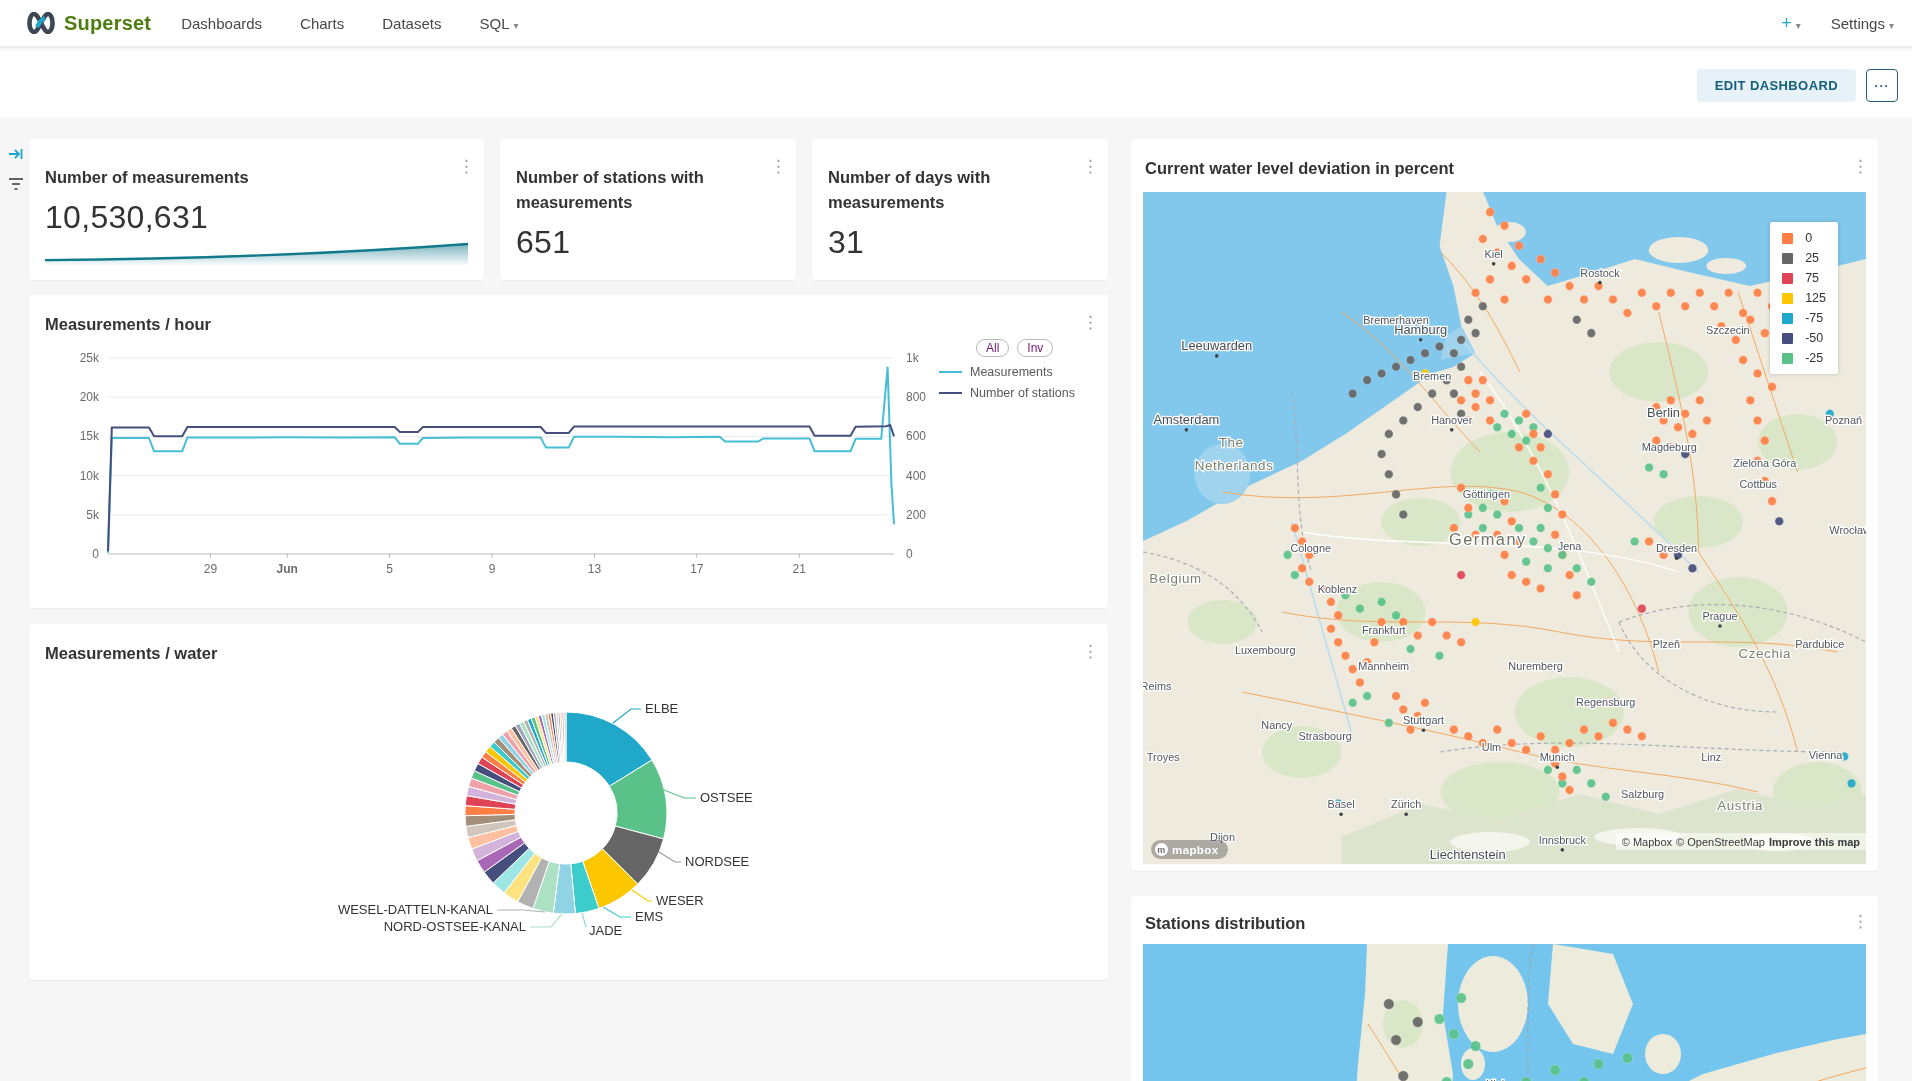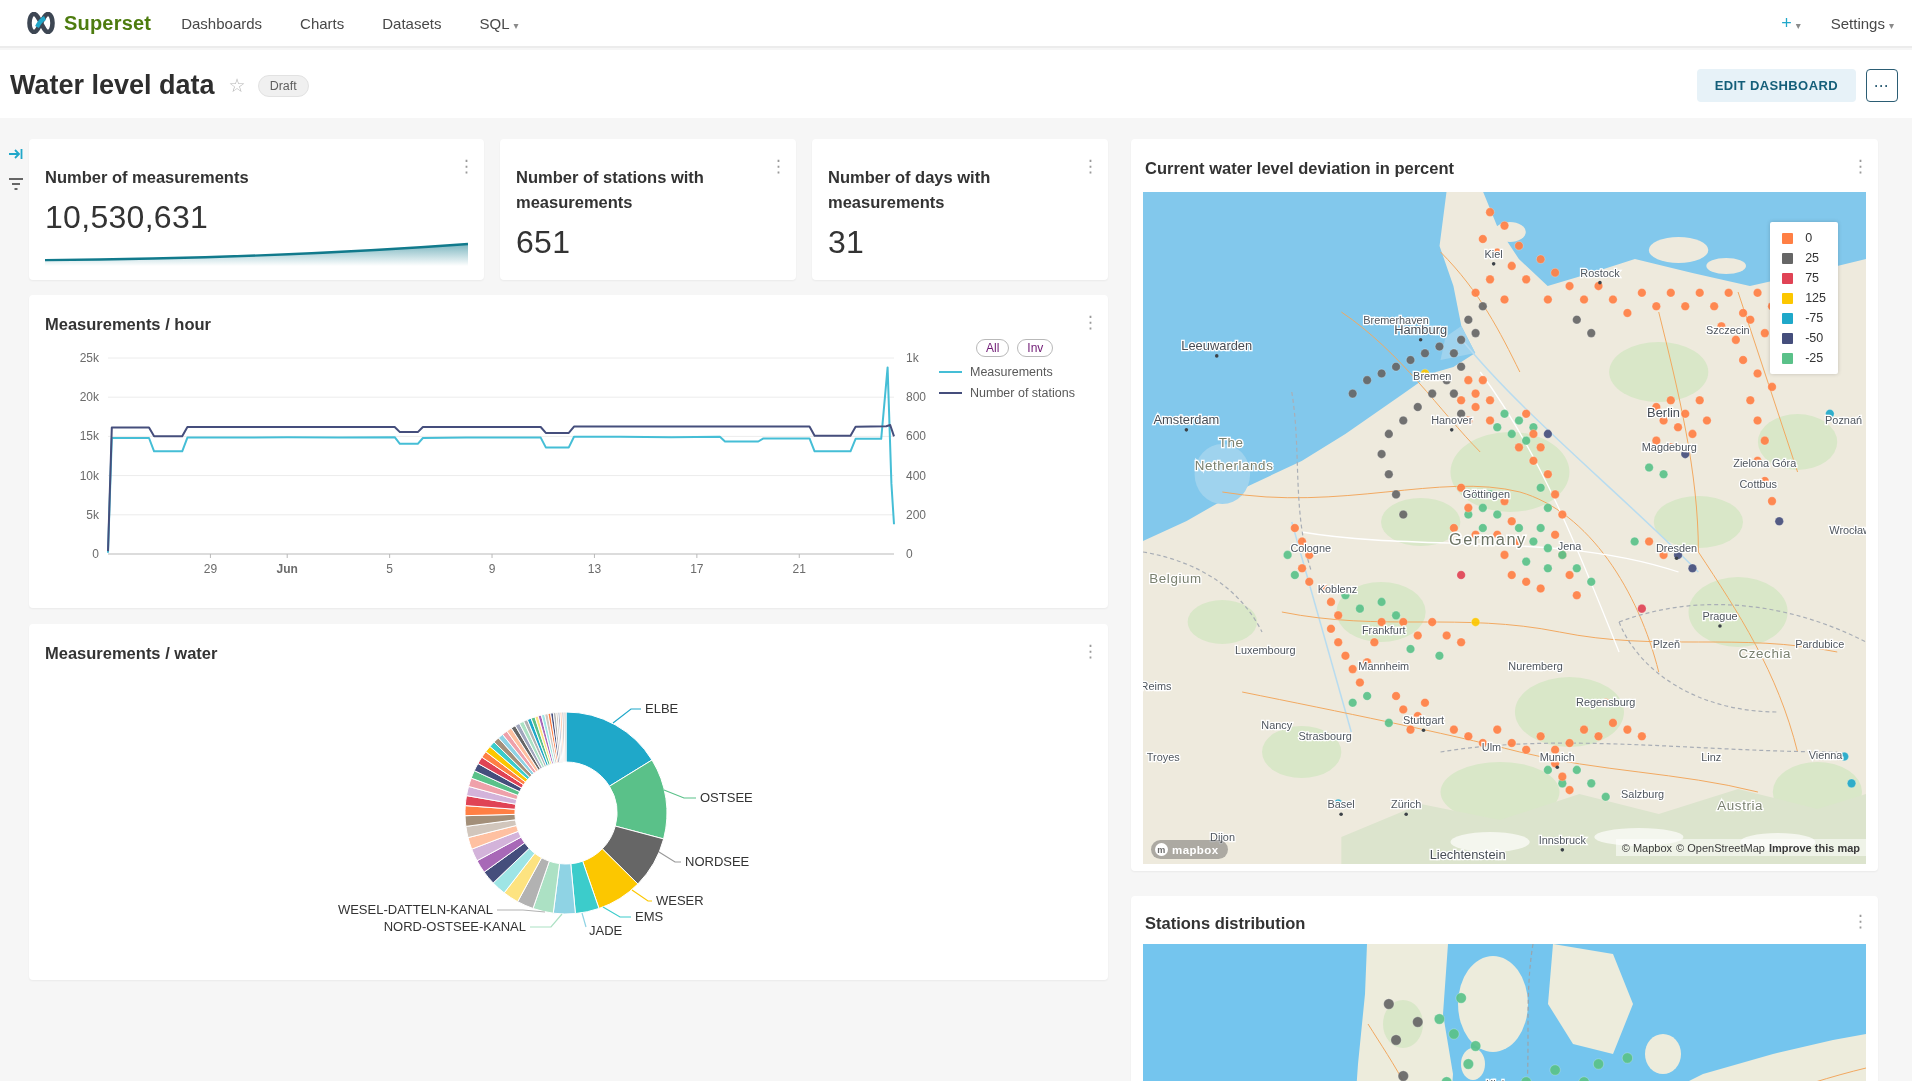--- a/index.html
+++ b/index.html
@@ -44,21 +44,21 @@
   .legend-pills { position:absolute; left:947px; top:44px; display:flex; gap:8px; }
   .pill { border:1px solid #b9b9b9; border-radius:11px; font-size:12px; color:#701a75; padding:1px 9px; cursor:pointer; background:#fff; }
   .serie-item { position:absolute; left:910px; display:flex; align-items:center; gap:8px; font-size:12.5px; color:#595959; cursor:pointer; }
   .swatch { width:23px; height:0; border-top:2.5px solid; }
   
   .mapbox-frame { position:absolute; overflow:hidden; background:#82c8ec; }
   .map-legend { position:absolute; background:#fff; border-radius:2px; box-shadow:0 0 4px rgba(0,0,0,.18);
     padding:9px 12px; display:flex; flex-direction:column; gap:6px; }
   .leg-row { display:flex; align-items:center; gap:12px; font-size:12.5px; color:#333; }
   .leg-sw { width:11px; height:11px; border-radius:1px; flex:0 0 auto; }
-  .attrib { position:absolute; right:0; bottom:8px; height:17px; background:rgba(255,255,255,.55);
+  .attrib { position:absolute; right:0; bottom:14px; height:17px; background:rgba(255,255,255,.55);
     font-size:11px; color:#3a3a3a; display:flex; align-items:center; padding:0 6px; gap:4px; }
   .attrib b { cursor:pointer; }
   .mapbox-logo { position:absolute; left:8px; bottom:5px; height:19px; background:rgba(90,90,90,.45);
     border-radius:10px; color:#fff; font-size:11.5px; font-weight:700; letter-spacing:.4px;
     display:flex; align-items:center; padding:0 9px 0 4px; gap:4px; }
   .mapbox-logo .m-circle { width:13px; height:13px; border-radius:50%; background:#fff; color:#6b6b6b;
     font-size:9px; display:flex; align-items:center; justify-content:center; font-weight:700; }
   svg text.city { font-size:11px; fill:#4f565e; paint-order:stroke; stroke:#ffffff; stroke-width:2.5px; }
   svg text.citym { font-size:13px; fill:#474d55; paint-order:stroke; stroke:#ffffff; stroke-width:2.5px; }
   svg text.country { font-size:13.5px; fill:#79806f; letter-spacing:.6px; paint-order:stroke; stroke:#ffffff; stroke-width:2.5px; }
@@ -83,25 +83,20 @@
     <span class="nav-item">Datasets</span>
     <span class="nav-item"><span>SQL</span><span class="caret">▾</span></span>
   </div>
   <div class="nav-right">
     <span class="plus"><span>+</span><span class="caret">▾</span></span>
     <span class="settings"><span>Settings</span><span class="caret">▾</span></span>
   </div>
 </div>
 
 <div class="pagehead">
-  <div class="title-row">
-    <span class="page-title">Water level data</span>
-    <span class="star">☆</span>
-    <span class="draft">Draft</span>
-  </div>
   <div class="head-actions">
     <button class="edit-btn">EDIT DASHBOARD</button>
     <button class="more-btn">···</button>
   </div>
 </div>
 
 <div class="content">
 
   <div class="gutter-icon" style="top:28px">
     <svg width="16" height="16" viewBox="0 0 16 16">

